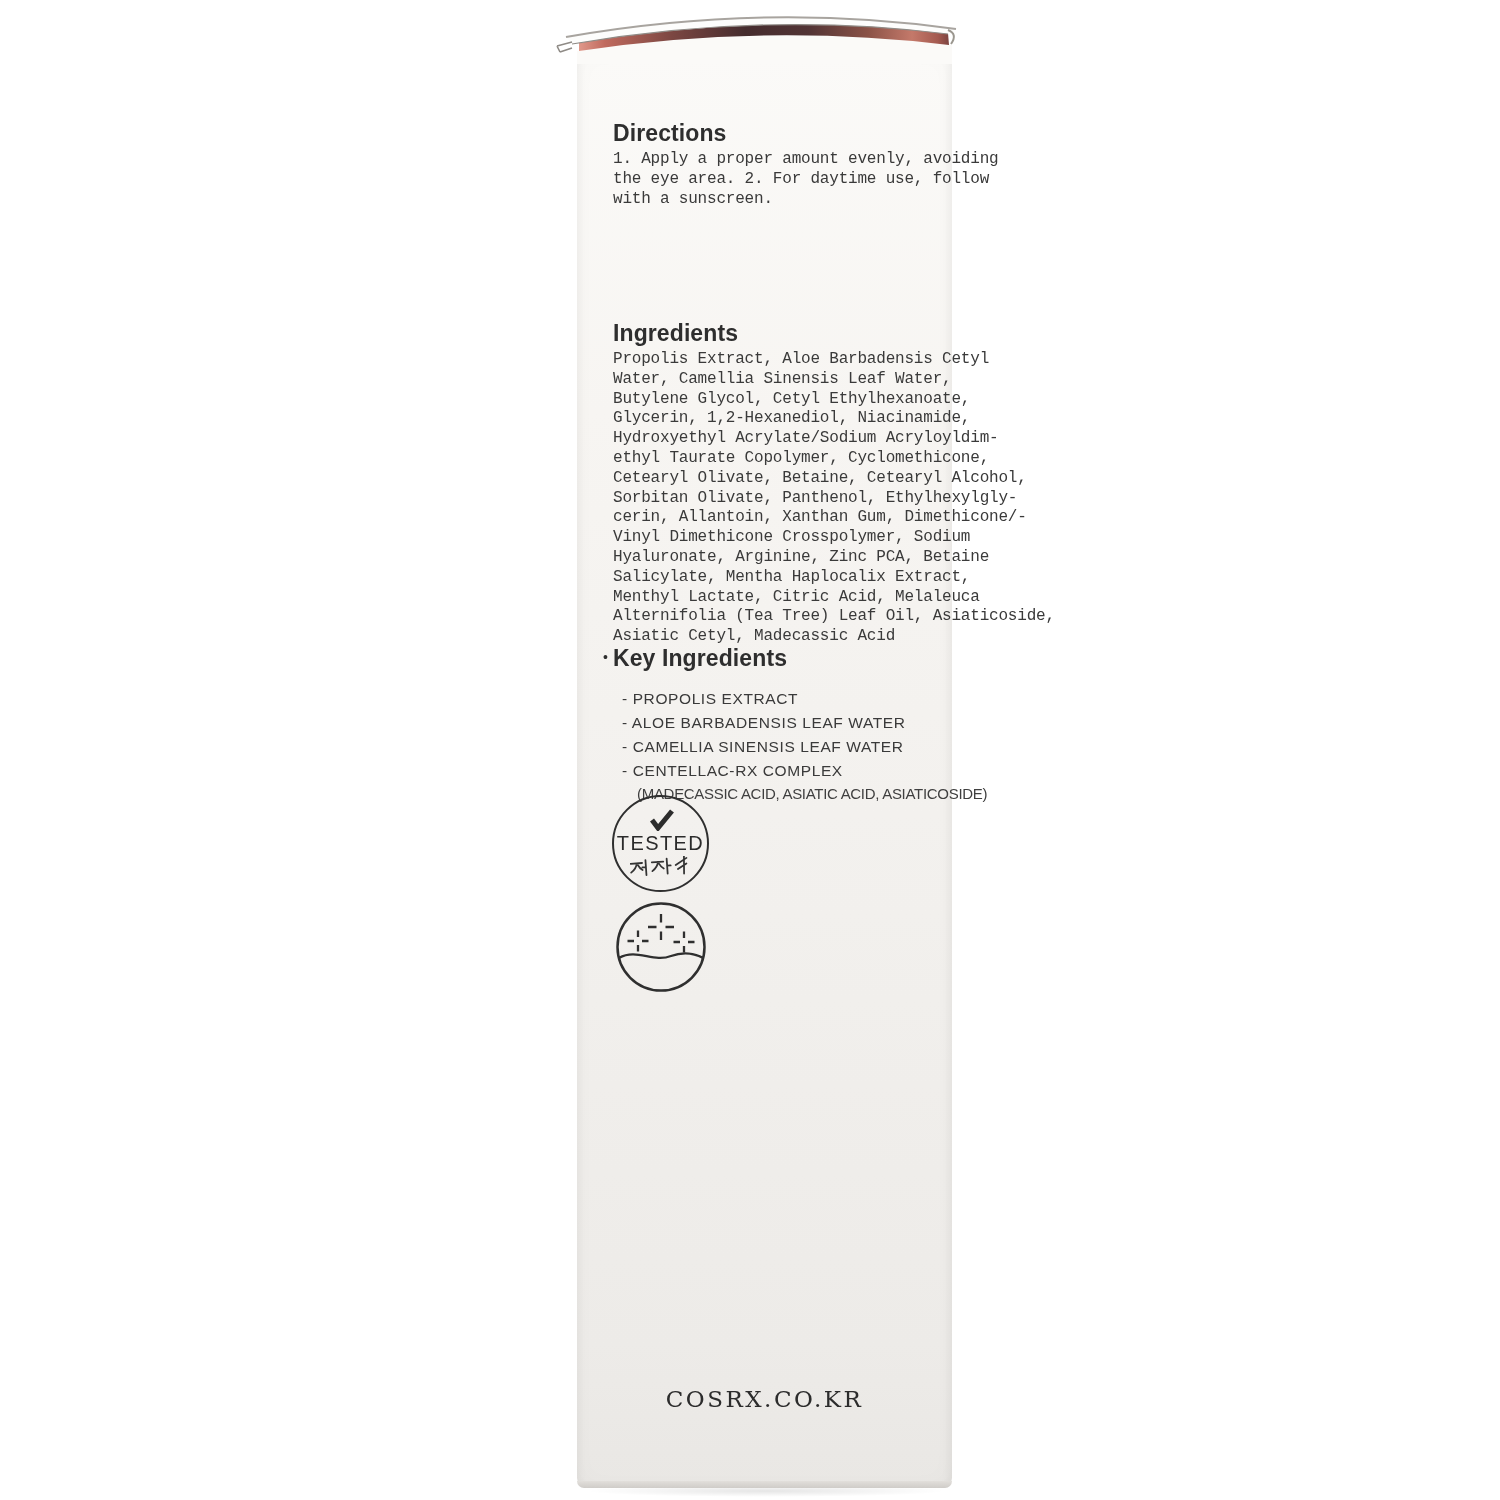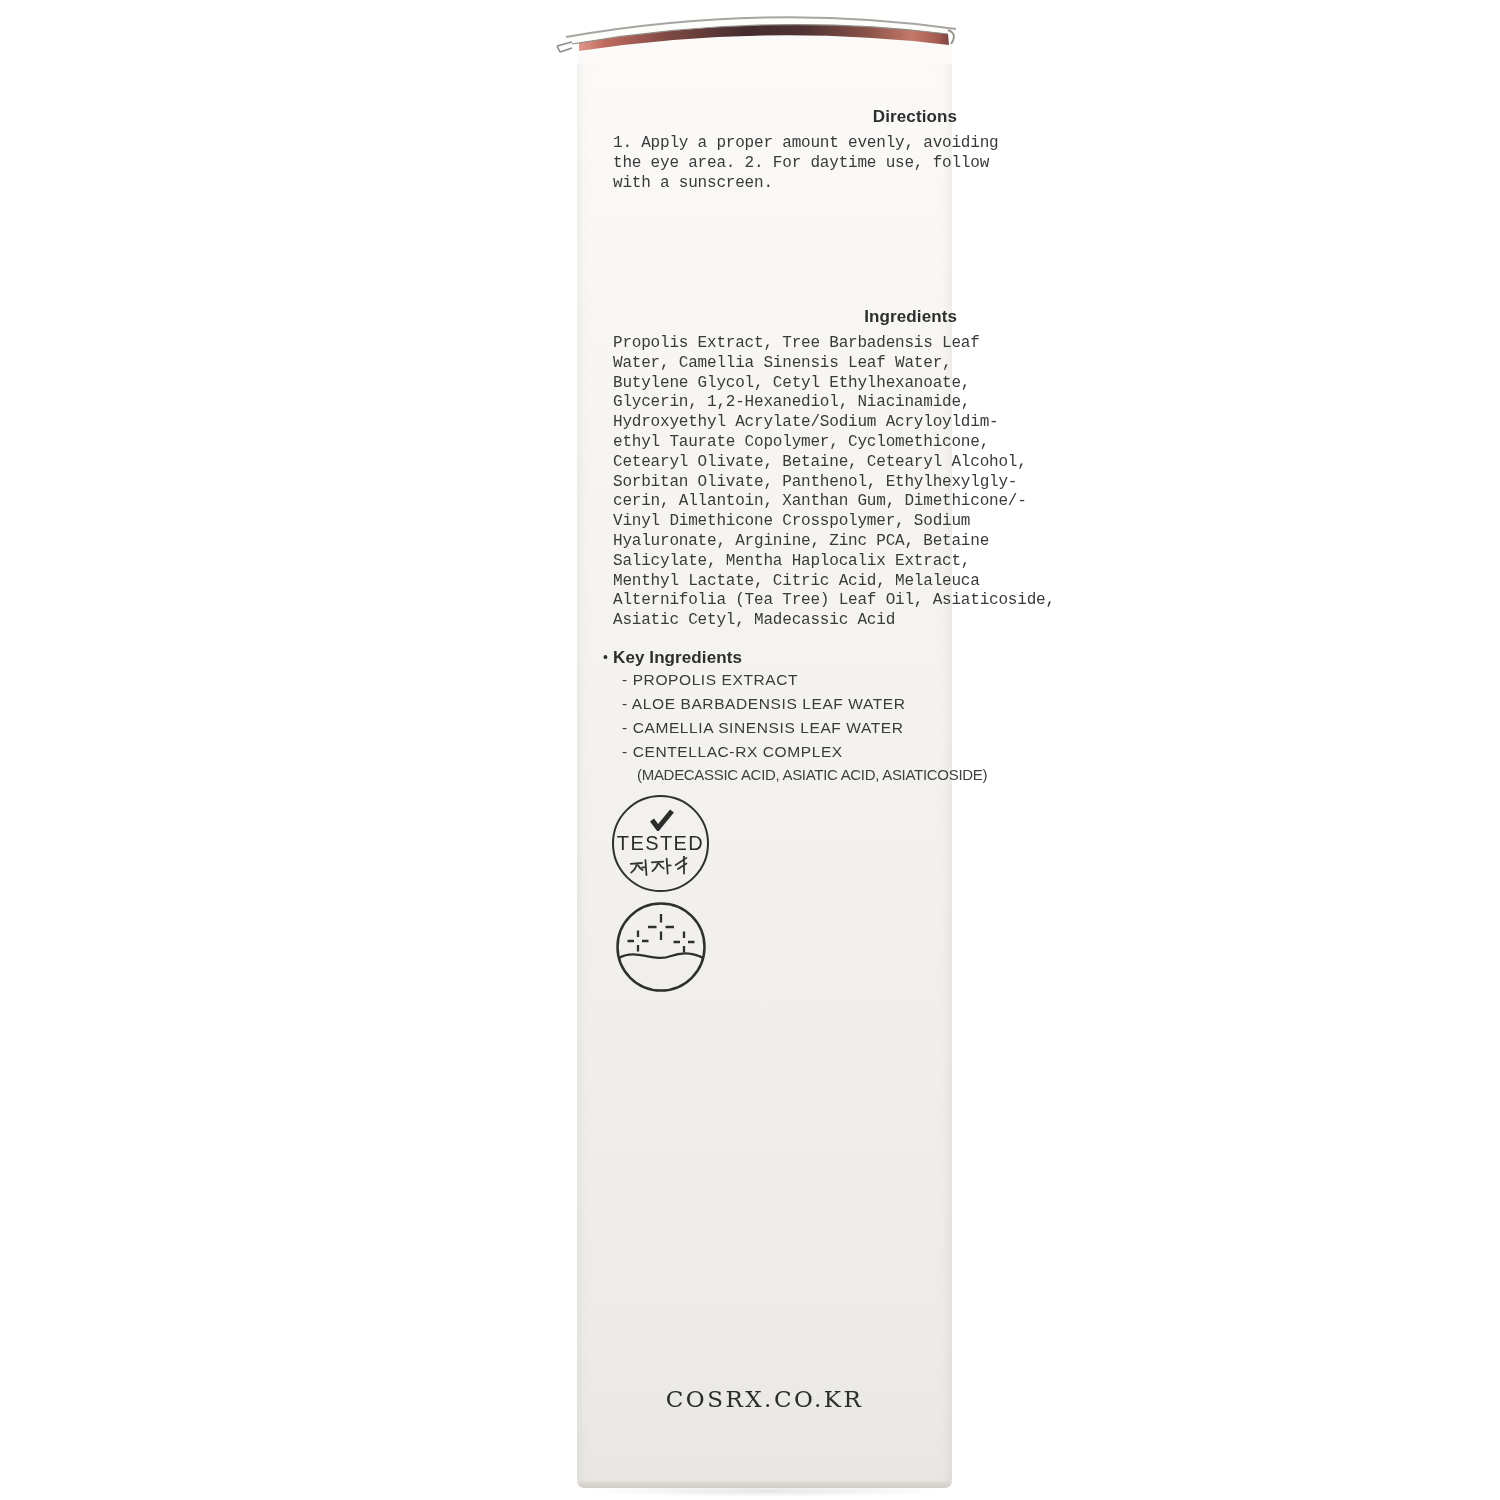--- a/index.html
+++ b/index.html
@@ -15,32 +15,32 @@
                inset 4px 0 6px rgba(0,0,0,0.03);}
   .box-face::after{content:"";position:absolute;left:0;right:0;bottom:0;height:7px;
     background:linear-gradient(180deg,#e2dfdb,#cfccc8);border-radius:0 0 10px 10px;}
   .ground-shadow{position:absolute;left:585px;top:1485px;width:362px;height:12px;border-radius:50%;
     background:radial-gradient(ellipse at center,rgba(0,0,0,0.10) 0%,rgba(0,0,0,0) 70%);}
 
   .lid-svg{position:absolute;left:550px;top:0;width:420px;height:64px;}
 
   
   .sec{position:absolute;left:36px;width:344px;}
-  .sec-heading{font-size:17px;font-weight:600;color:#2e2e2e;letter-spacing:0.1px;
-    line-height:20px;margin:0 0 7px 0;text-align:right;}
+  .sec-heading{font-size:23px;font-weight:600;color:#2e2e2e;letter-spacing:0.1px;
+    line-height:20px;margin:16px 0 7px 0;}
   .body-line{font-size:16px;line-height:19.8px;letter-spacing:-0.2px;color:#3a3a3a;white-space:nowrap;font-family:Liberation Mono, monospace;}
   .sec-directions{top:55px;}
   .sec-cautions{top:155px;}
   .sec-cautions .body-line{letter-spacing:-0.45px;}
   .sec-ingredients{top:255px;}
 
   .sec-key{top:596px;}
   .key-heading-row{position:relative;}
   .key-bullet{position:absolute;left:-10px;top:1px;font-size:14px;color:#2e2e2e;}
-  .key-items{margin-top:0;margin-left:9px;}
+  .key-items{margin-top:17px;margin-left:9px;}
   .key-item{font-size:15.5px;line-height:24px;letter-spacing:0.6px;color:#3a3a3a;white-space:nowrap;}
   .key-note{margin-top:2px;margin-left:15px;font-size:15px;letter-spacing:-0.3px;color:#3f3f3f;white-space:nowrap;}
 
   
   .stamp-tested{position:absolute;left:35px;top:743px;width:93px;height:93px;border:2.5px solid #2f2f2f;
     border-radius:50%;display:flex;flex-direction:column;align-items:center;justify-content:center;gap:1px;}
   .stamp-tested .check{margin-top:-2px;}
   .tested-label{font-size:20px;font-weight:500;letter-spacing:1.4px;color:#2b2b2b;}
   .stamp-sparkle{position:absolute;left:38px;top:849px;width:92px;height:92px;}
 
@@ -60,21 +60,21 @@
     <div class="sec sec-directions">
       <div class="sec-heading">Directions</div>
       <div class="body-line">1. Apply a proper amount evenly, avoiding</div>
       <div class="body-line">the eye area. 2. For daytime use, follow</div>
       <div class="body-line">with a sunscreen.</div>
     </div>
 
 
     <div class="sec sec-ingredients">
       <div class="sec-heading">Ingredients</div>
-      <div class="body-line">Propolis Extract, Tree Barbadensis Leaf</div>
+      <div class="body-line">Propolis Extract, Aloe Barbadensis Cetyl</div>
       <div class="body-line">Water, Camellia Sinensis Leaf Water,</div>
       <div class="body-line">Butylene Glycol, Cetyl Ethylhexanoate,</div>
       <div class="body-line">Glycerin, 1,2-Hexanediol, Niacinamide,</div>
       <div class="body-line">Hydroxyethyl Acrylate/Sodium Acryloyldim-</div>
       <div class="body-line">ethyl Taurate Copolymer, Cyclomethicone,</div>
       <div class="body-line">Cetearyl Olivate, Betaine, Cetearyl Alcohol,</div>
       <div class="body-line">Sorbitan Olivate, Panthenol, Ethylhexylgly-</div>
       <div class="body-line">cerin, Allantoin, Xanthan Gum, Dimethicone/-</div>
       <div class="body-line">Vinyl Dimethicone Crosspolymer, Sodium</div>
       <div class="body-line">Hyaluronate, Arginine, Zinc PCA, Betaine</div>

